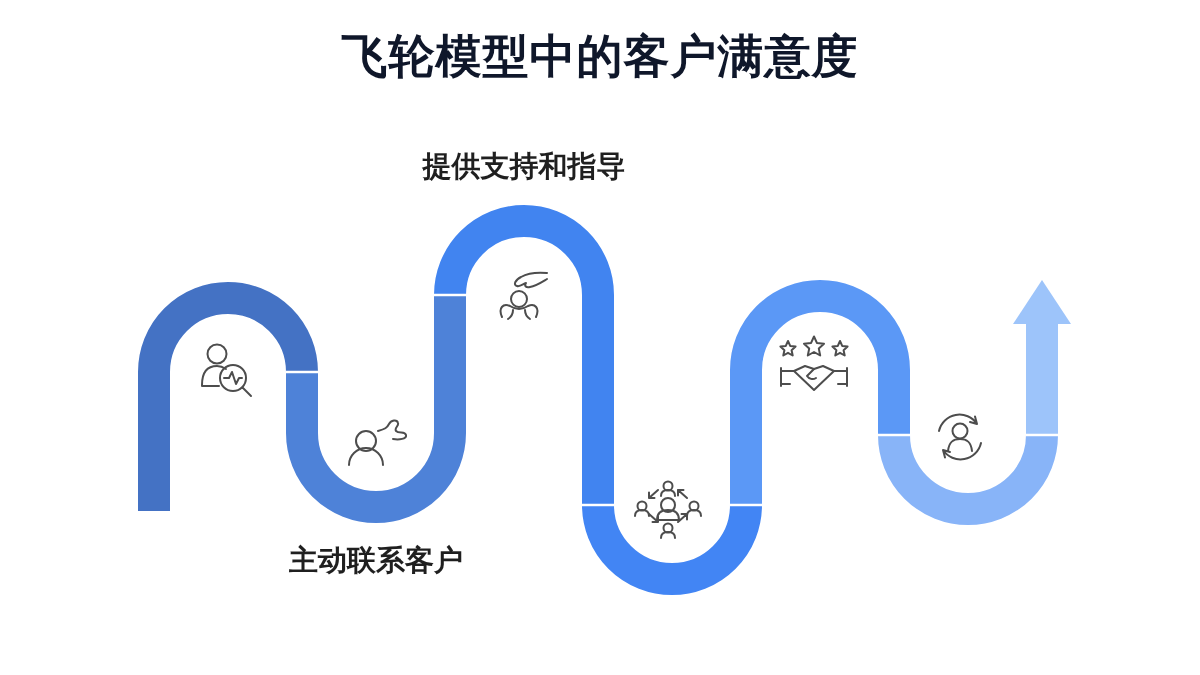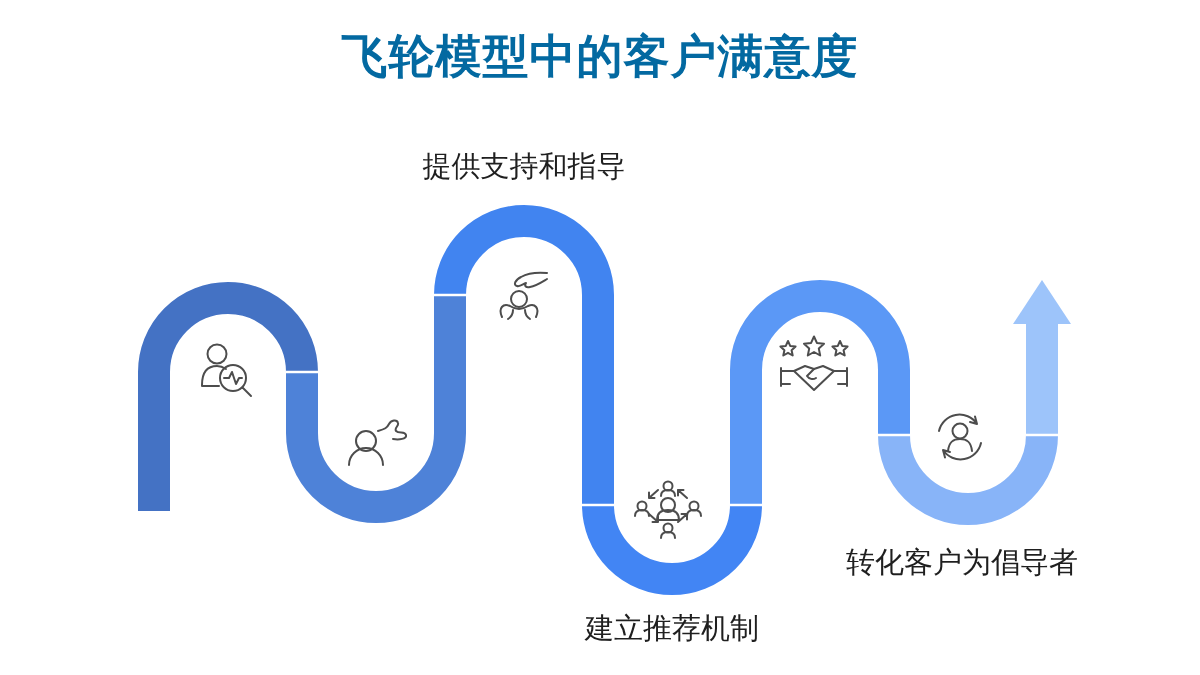--- a/index.html
+++ b/index.html
@@ -5,26 +5,26 @@
   html,body{margin:0;padding:0;background:#fff;}
   #canvas{
     position:relative;
     width:1200px;height:675px;
     background:#ffffff;
     overflow:hidden;
     font-family:"Liberation Sans","DejaVu Sans",sans-serif;
   }
   .title{
     position:absolute;left:600px;top:26px;transform:translateX(-50%);
-    font-size:46px;font-weight:800;color:#0369a1;white-space:nowrap;
+    font-size:46px;font-weight:800;color:#0f172a;white-space:nowrap;
     letter-spacing:1px;
   }
   .stage-label{
     position:absolute;transform:translateX(-50%);
-    font-size:29px;color:#1f1f1f;white-space:nowrap;font-weight:400;
+    font-size:29px;color:#1f1f1f;white-space:nowrap;font-weight:700;
   }
   .lbl-1{left:228px;top:221px;}
   .lbl-2{left:376px;top:541px;}
   .lbl-3{left:524px;top:147px;}
   .lbl-4{left:672px;top:609px;}
   .lbl-5{left:812px;top:225px;}
   .lbl-6{left:962px;top:543px;}
   .flywheel-svg{position:absolute;left:0;top:0;}
   .seg{fill:none;stroke-width:32;}
   .seam{stroke:#ffffff;stroke-width:2.5;}
@@ -57,23 +57,22 @@
     <polygon stroke="none" points="1042,280 1013,324 1071,324" fill="#9DC4FA"></polygon>
 
     <line class="seam" x1="286" y1="372" x2="318" y2="372"></line>
     <line class="seam" x1="434" y1="295" x2="466" y2="295"></line>
     <line class="seam" x1="582" y1="505" x2="614" y2="505"></line>
     <line class="seam" x1="730" y1="505" x2="762" y2="505"></line>
     <line class="seam" x1="878" y1="435" x2="910" y2="435"></line>
     <line class="seam" x1="1026" y1="435" x2="1058" y2="435"></line>
   </svg>
 
+  <div class="stage-label lbl-2">主动联系客户</div>
   <div class="stage-label lbl-3">提供支持和指导</div>
-  <div class="stage-label lbl-4">建立推荐机制</div>
-  <div class="stage-label lbl-6">转化客户为倡导者</div>
 
   <svg class="icon ic-1" width="62" height="62" viewBox="0 0 62 62">
     <circle cx="22" cy="15" r="9.5"></circle>
     <path d="M31,30 C28,28 25,27 22,27 C12,27 7,33 7,46 L7,47 L24,47"></path>
     <circle cx="38" cy="39" r="13"></circle>
     <line x1="47.5" y1="48.5" x2="56" y2="57"></line>
     <polyline points="29,39 34,39 37,33 41,45 44,39 47,39"></polyline>
   </svg>
 
   <svg class="icon ic-2" width="62" height="62" viewBox="0 0 62 62">

